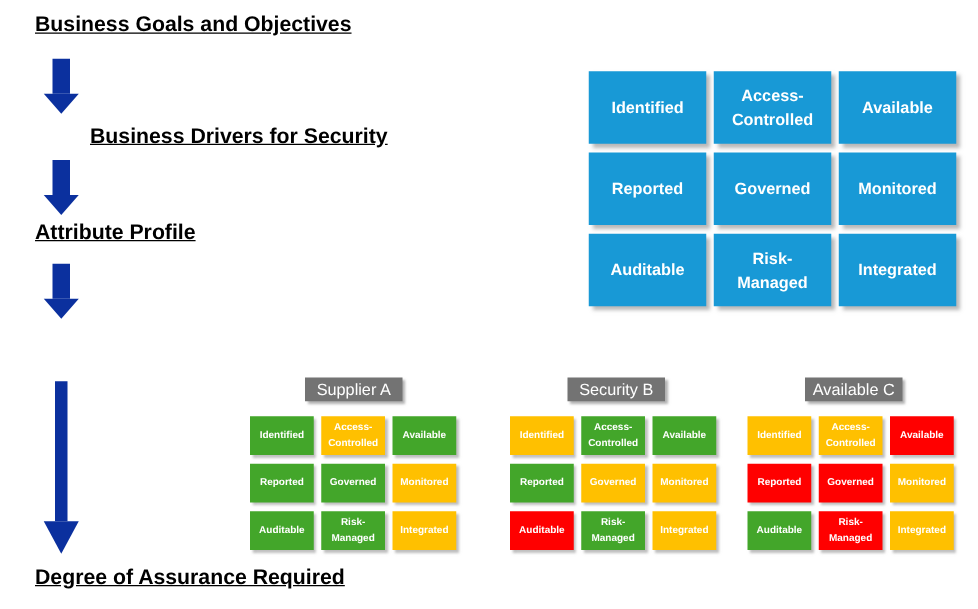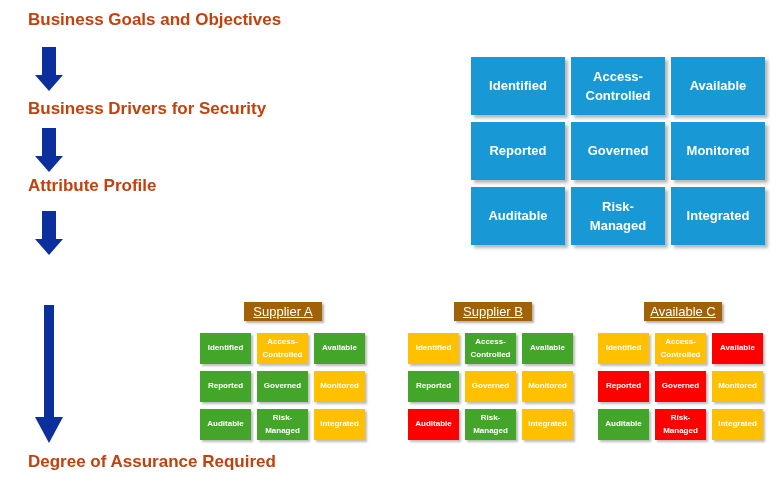--- a/index.html
+++ b/index.html
@@ -9,27 +9,28 @@
     height: 487px;
     background: #ffffff;
     font-family: "Liberation Sans", sans-serif;
     overflow: hidden;
   }
 
   
   .step {
     position: absolute;
     left: 28px;
-    color: #c2410c;
+    color: #000000;
     font-size: 17px;
     font-weight: bold;
     white-space: nowrap;
+    text-decoration: underline;
   }
   .step-1 { top: 10px; }
-  .step-2 { top: 99px; }
+  .step-2 { top: 99px; margin-left: 44px; }
   .step-3 { top: 176px; text-align: right; }
   .step-4 { top: 273px; }
   .step-5 { top: 452px; }
 
   
   .arrow {
     position: absolute;
     left: 35px;
     width: 28px;
     display: flex;
@@ -74,29 +75,28 @@
     line-height: 1.5;
     box-shadow: 3px 3px 3px rgba(125,125,125,0.55);
   }
 
   
   .supplier-header {
     position: absolute;
     top: 302px;
     width: 78px;
     height: 19px;
-    background: #a16207;
+    background: #737373;
     color: #ffffff;
     font-size: 13px;
     display: flex;
     align-items: center;
     justify-content: center;
     box-shadow: 2px 2px 2px rgba(125,125,125,0.6);
     white-space: nowrap;
-    text-decoration: underline;
   }
   .header-a { left: 244px; }
   .header-b { left: 454px; }
   .header-c { left: 644px; }
 
   
   .grid-mini {
     position: absolute;
     top: 333px;
     display: grid;
@@ -172,21 +172,21 @@
     <div class="mini-cell" data-status="green">Available</div>
     <div class="mini-cell" data-status="green">Reported</div>
     <div class="mini-cell" data-status="green">Governed</div>
     <div class="mini-cell" data-status="amber">Monitored</div>
     <div class="mini-cell" data-status="green">Auditable</div>
     <div class="mini-cell" data-status="green">Risk-
 Managed</div>
     <div class="mini-cell" data-status="amber">Integrated</div>
   </div>
 
-  <div class="supplier-header header-b">Supplier B</div>
+  <div class="supplier-header header-b">Security B</div>
   <div class="grid-mini grid-b">
     <div class="mini-cell" data-status="amber">Identified</div>
     <div class="mini-cell" data-status="green">Access-
 Controlled</div>
     <div class="mini-cell" data-status="green">Available</div>
     <div class="mini-cell" data-status="green">Reported</div>
     <div class="mini-cell" data-status="amber">Governed</div>
     <div class="mini-cell" data-status="amber">Monitored</div>
     <div class="mini-cell" data-status="red">Auditable</div>
     <div class="mini-cell" data-status="green">Risk-

